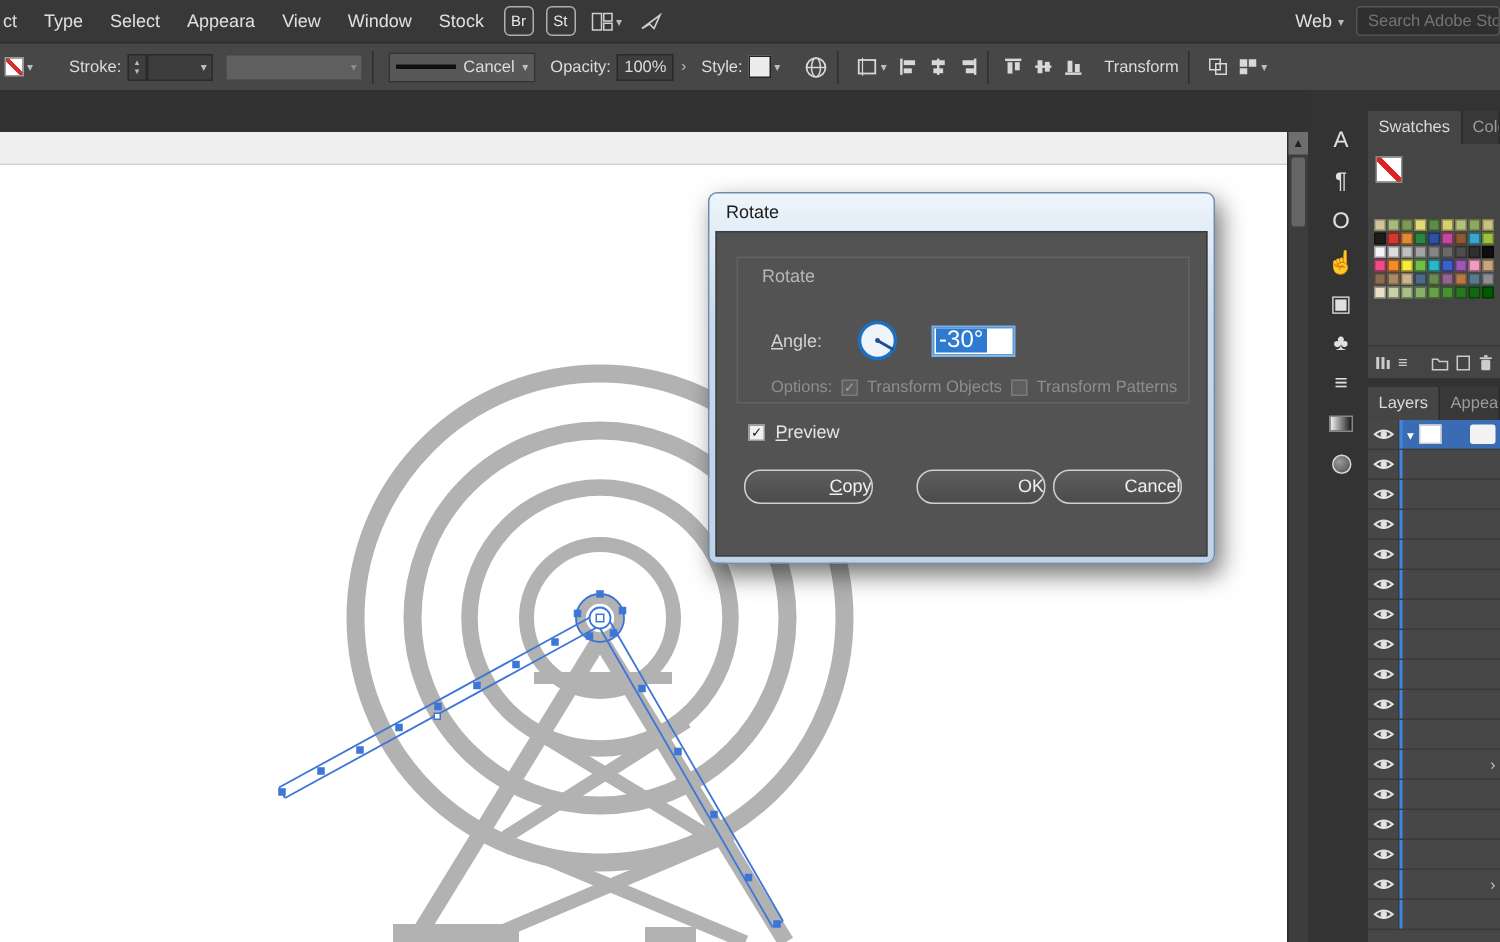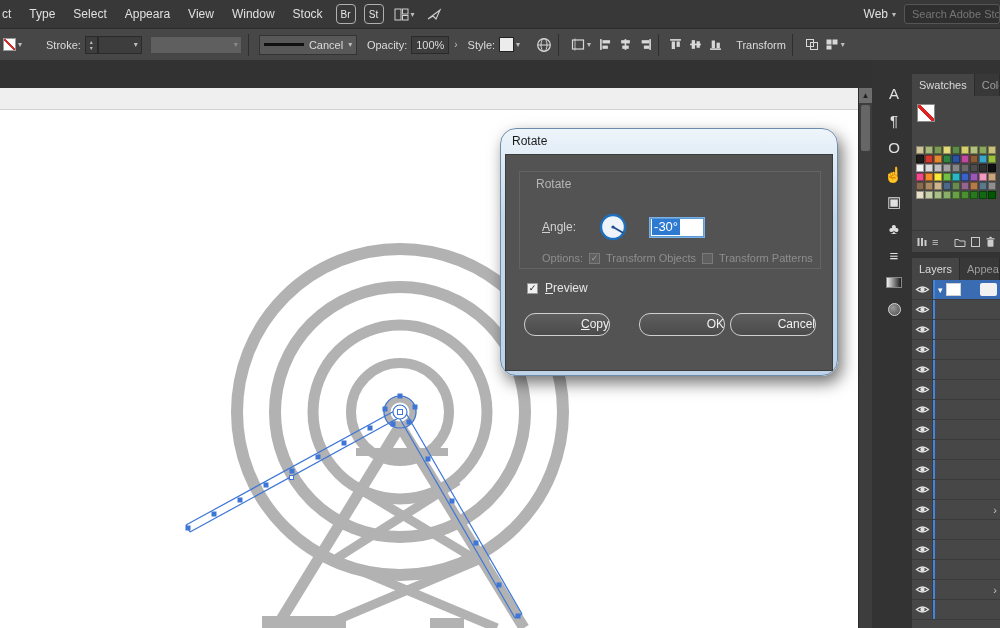--- a/index.html
+++ b/index.html
@@ -71,30 +71,30 @@
   .layer-row { display:flex; height:20px; background:#474747; border-bottom:1px solid #3a3a3a; }
   .eye-cell { width:21px; display:flex; align-items:center; justify-content:center; border-right:1px solid #3a3a3a; flex:none; cursor:default; }
   .layer-content { flex:1; min-width:0; border-left:2px solid #3f86e0; display:flex; align-items:center; padding:0 3px; gap:3px; }
   .layer-row.sel .layer-content { background:#3a6cb4; }
   .chev-down { color:#fff; font-size:9px; }
   .thumb { width:15px; height:13px; background:#fff; border:1px solid #cfcfcf; flex:none; }
   .mini-box { width:17px; height:13px; background:#f2f2f2; border-radius:2px; margin-left:auto; flex:none; }
   .chev-right { color:#c2c2c2; font-size:11px; margin-left:auto; }
 
   
-  .dialog { position:absolute; left:500px; top:128px; width:338px; height:248px; border:1px solid #6d8cab; border-radius:16px;
+  .dialog { position:absolute; left:472px; top:128px; width:338px; height:248px; border:1px solid #6d8cab; border-radius:6px;
             background:linear-gradient(180deg,#eef5fb,#c6d9ec 35%,#bed3e8); box-shadow:4px 7px 16px rgba(0,0,0,0.55); z-index:50; }
   .dialog-titlebar { height:24px; display:flex; align-items:center; padding-left:11px; font-size:12px; color:#1b1b1b; }
   .dialog-body { position:absolute; left:4px; right:4px; top:25px; bottom:4px; background:#535353; border:1px solid #3c3c3c; }
   .groupbox { position:absolute; left:13px; top:16px; width:302px; height:98px; border:1px solid #636363; }
   .group-label { position:absolute; left:16px; top:5px; font-size:12px; color:#b6b6b6; }
   .angle-row { position:absolute; left:22px; top:40px; display:flex; align-items:center; gap:22px; }
   .angle-row .a-lbl { font-size:12px; color:#d2d2d2; }
   .angle-field { width:54px; height:19px; background:#fff; border:1px solid #5b9bd5; box-shadow:0 0 0 1px #7ab0e8; display:flex; align-items:center; padding-left:1px; }
-  .angle-field .sel-text { background:#2e7ad1; color:#fff; font-size:13px; padding:0 2px; line-height:16px; }
+  .angle-field .sel-text { background:#2e7ad1; color:#fff; font-size:16px; padding:0 2px; line-height:16px; }
   .options-row { position:absolute; left:22px; top:80px; display:flex; align-items:center; gap:6px; font-size:11px; color:#8e8e8e; white-space:nowrap; }
   .cb { width:11px; height:11px; border:1px solid #7a7a7a; background:#5f5f5f; display:inline-flex; align-items:center; justify-content:center; font-size:9px; color:#a2a2a2; line-height:11px; flex:none; }
   .cb.light { background:#f1f1f1; border-color:#9a9a9a; color:#1c1c1c; }
   .preview-row { position:absolute; left:21px; top:126px; display:flex; align-items:center; gap:7px; font-size:12px; color:#e6e6e6; }
   .ai-btn { position:absolute; top:158px; width:86px; height:23px; background:linear-gradient(180deg,#5e5e5e,#4b4b4b); border:1px solid #cfcfcf; border-radius:11px; color:#f0f0f0; font-size:12px; text-align:right; line-height:21px; cursor:default; }
   .mnemonic { display:inline-block; }
   .mnemonic::first-letter { text-decoration:underline; }
 </style>
 </head>
 <body>

